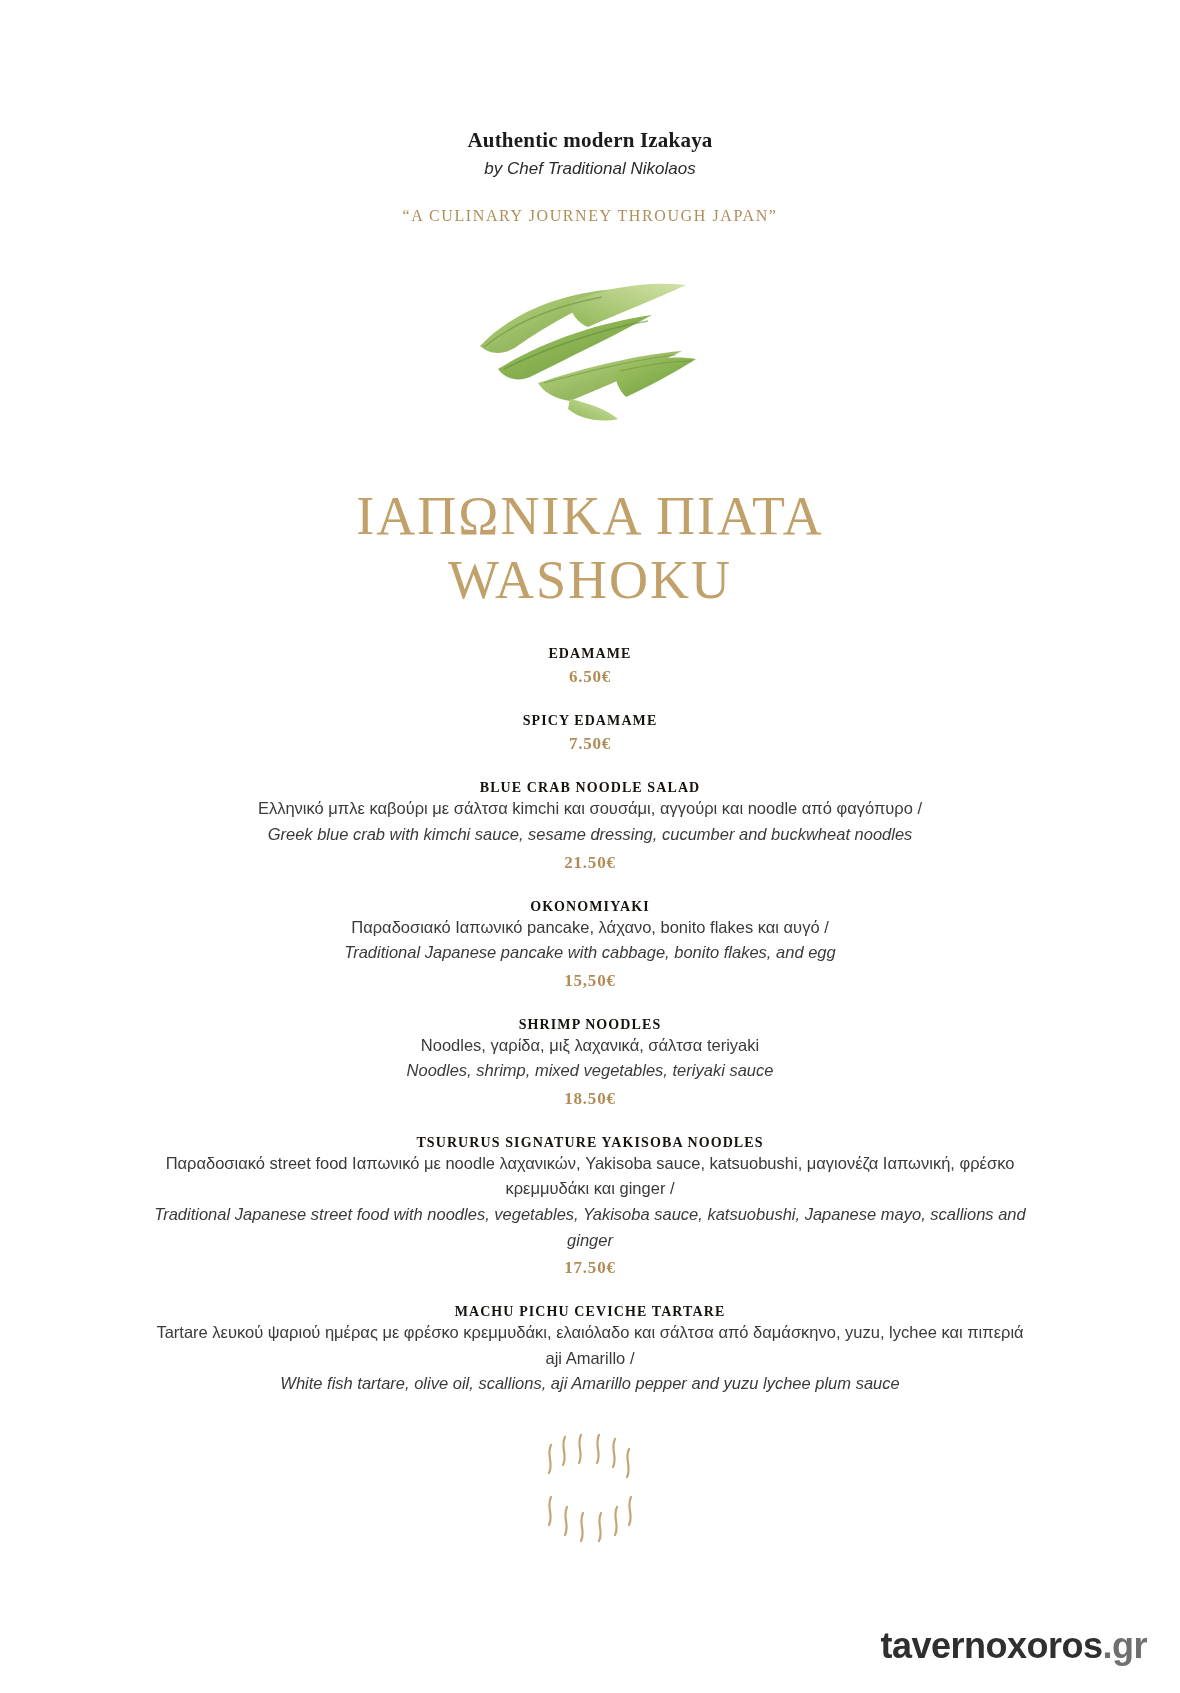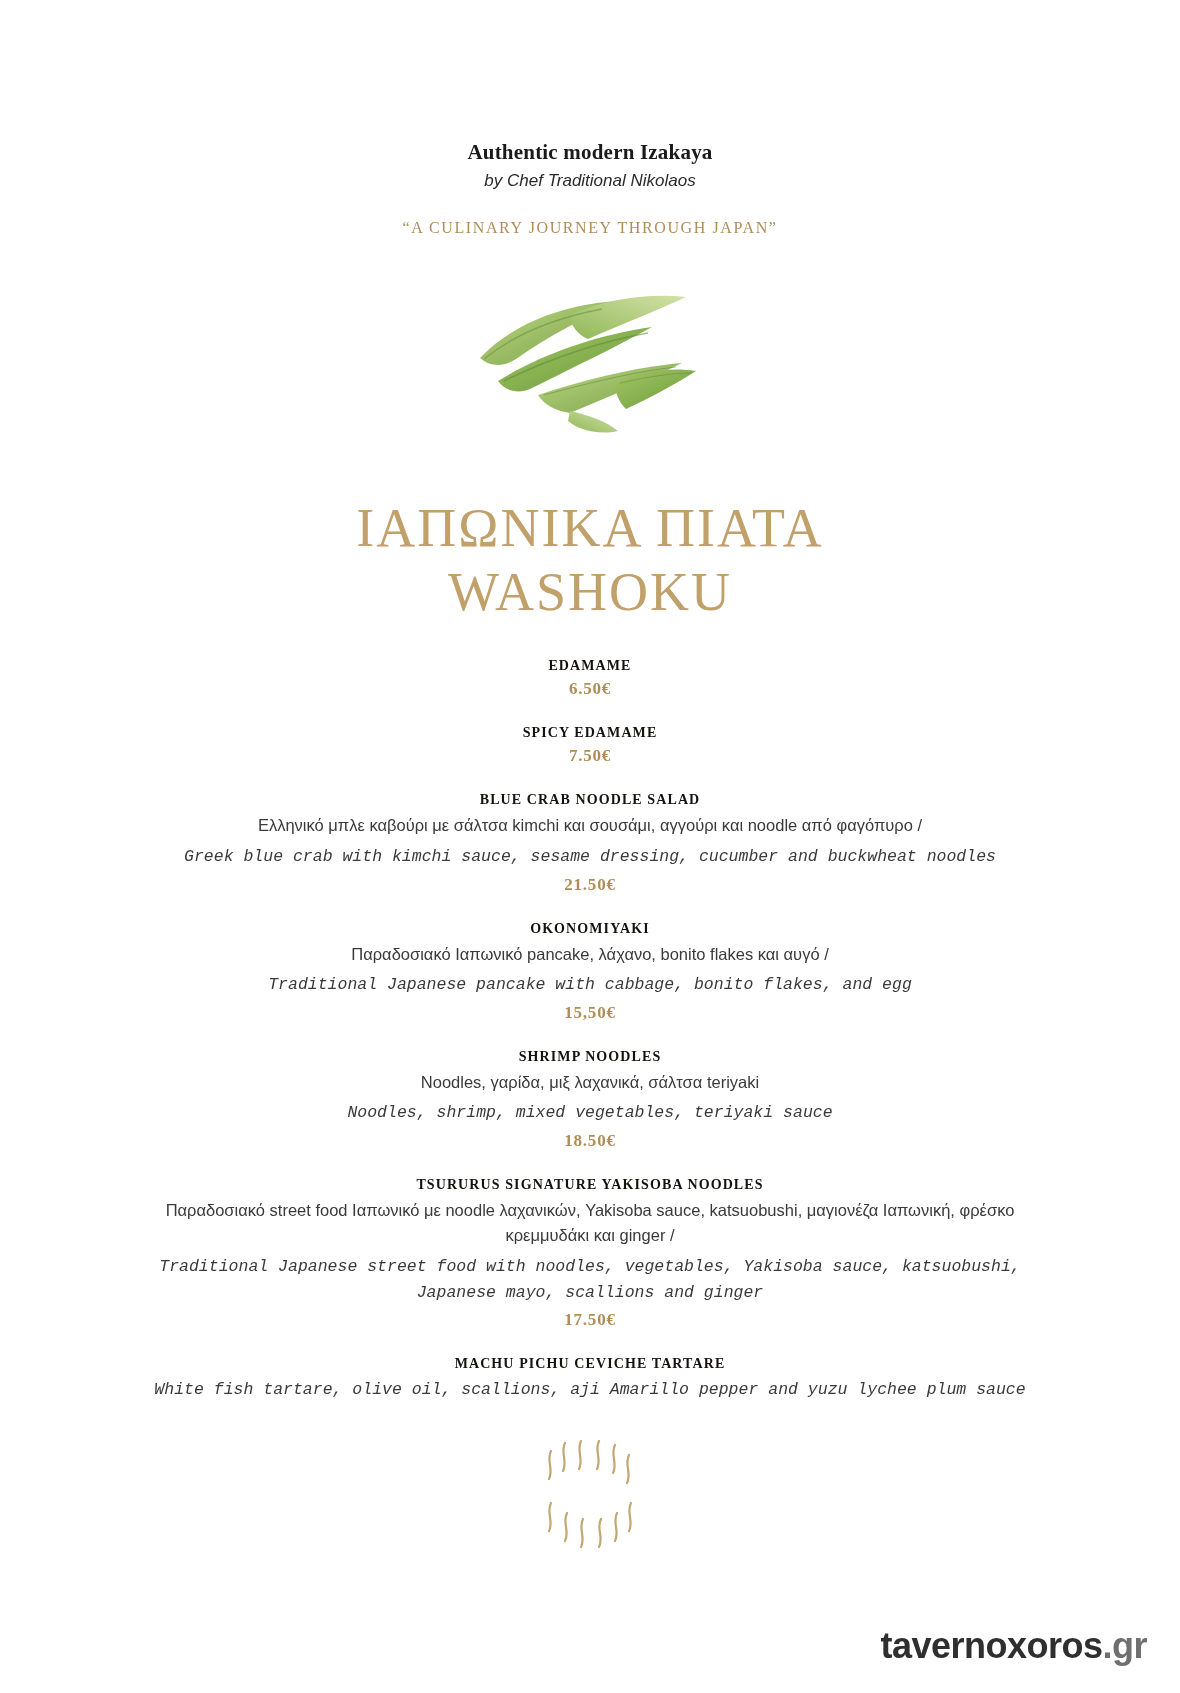--- a/index.html
+++ b/index.html
@@ -13,21 +13,21 @@
     position: relative;
     font-family: "Liberation Sans", sans-serif;
     color: #1a1a1a;
     overflow: hidden;
   }
   .page {
     width: 1180px;
     height: 1683px;
     position: relative;
     box-sizing: border-box;
-    padding: 12px;
+    padding: 0;
   }
 
   
   .header {
     text-align: center;
     padding-top: 128px;
   }
   .header-title {
     font-family: "Liberation Serif", serif;
     font-weight: bold;
@@ -84,25 +84,23 @@
     font-weight: bold;
     font-size: 14px;
     letter-spacing: 1.1px;
     color: #16120e;
   }
   .item-desc {
     font-family: "Liberation Sans", sans-serif;
     font-size: 16.5px;
     color: #3a3a3a;
     line-height: 1.55;
-    margin-top: 5px;
   }
   .item-desc.en {
     font-style: italic;
-    font-family: Liberation Mono, monospace;
   }
   .item-price {
     font-family: "Liberation Serif", serif;
     font-weight: bold;
     font-size: 17px;
     letter-spacing: 0.8px;
     color: #b08d57;
     margin-top: 5px;
   }
 
@@ -213,20 +211,21 @@
 
     <div class="menu-item">
       <div class="item-name">TSURURUS SIGNATURE YAKISOBA NOODLES</div>
       <div class="item-desc">Παραδοσιακό street food Ιαπωνικό με noodle λαχανικών, Yakisoba sauce, katsuobushi, μαγιονέζα Ιαπωνική, φρέσκο κρεμμυδάκι και ginger /</div>
       <div class="item-desc en">Traditional Japanese street food with noodles, vegetables, Yakisoba sauce, katsuobushi, Japanese mayo, scallions and ginger</div>
       <div class="item-price">17.50€</div>
     </div>
 
     <div class="menu-item">
       <div class="item-name">MACHU PICHU CEVICHE TARTARE</div>
+      <div class="item-desc">Tartare λευκού ψαριού ημέρας με φρέσκο κρεμμυδάκι, ελαιόλαδο και σάλτσα από δαμάσκηνο, yuzu, lychee και πιπεριά aji Amarillo /</div>
       <div class="item-desc en">White fish tartare, olive oil, scallions, aji Amarillo pepper and yuzu lychee plum sauce</div>
     </div>
 
   </div>
 
   <div class="ornament">
     <svg width="150" height="130" viewBox="0 0 150 130" xmlns="http://www.w3.org/2000/svg" aria-hidden="true">
       <g stroke="#c2a673" stroke-width="2.2" fill="none" stroke-linecap="round">
         <path d="M36 22 C31 32, 39 40, 34 50"></path>
         <path d="M50 14 C45 24, 53 32, 48 42"></path>

